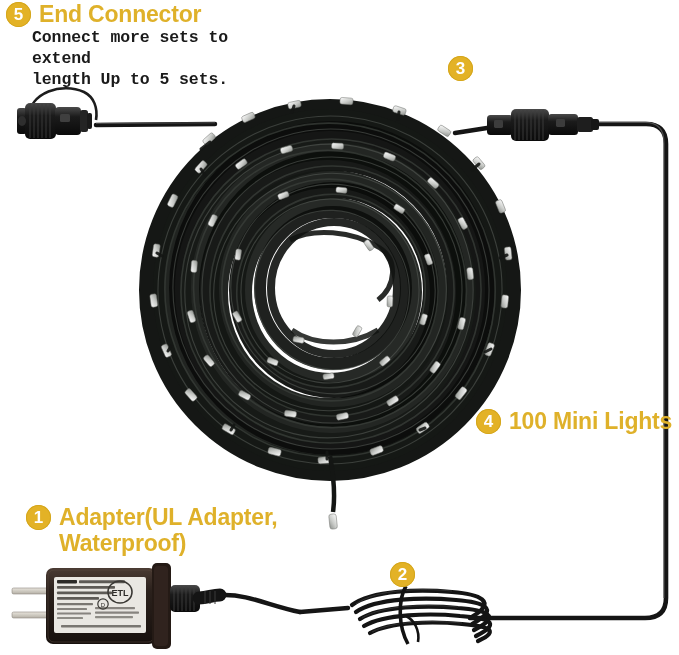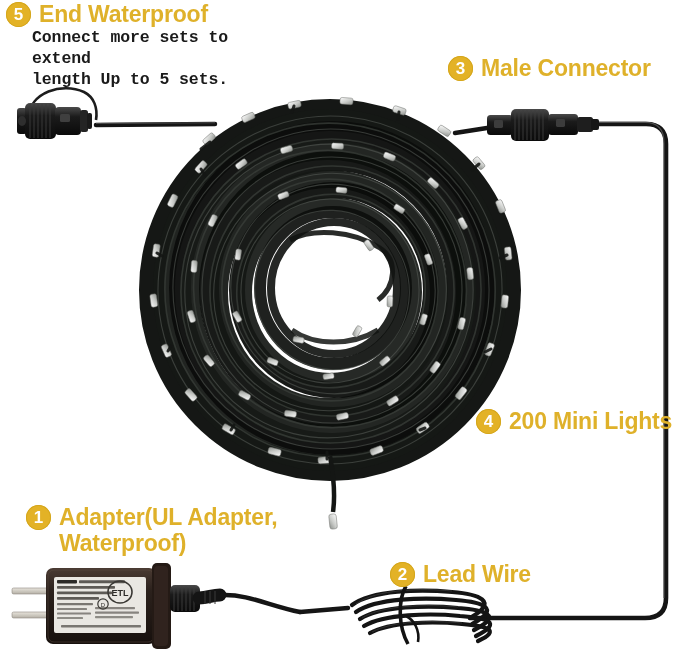--- a/index.html
+++ b/index.html
@@ -442,39 +442,37 @@
         </g>
 
         <path d="M406 586 C398 600, 398 626, 408 644" stroke="#121212" stroke-width="3.6" fill="none"></path>
         <path d="M406 616 C414 620, 420 630, 418 642" stroke="#121212" stroke-width="2.6" fill="none"></path>
       </g>
     </svg>
   </div>
 
   <div class="callout" style="left:6px; top:2px;">
     <div class="badge">5</div>
-    <div class="callout-title">End Waterproof</div>
+    <div class="callout-title">End Connector</div>
   </div>
   <div class="callout-sub" style="left:32px; top:27px; width:260px;font-family:Liberation Mono, monospace;">Connect more sets to extend
 length Up to 5 sets.</div>
 
   <div class="callout" style="left:448px; top:56px;">
     <div class="badge">3</div>
-    <div class="callout-title">Male Connector</div>
   </div>
 
   <div class="callout" style="left:476px; top:409px;">
     <div class="badge">4</div>
-    <div class="callout-title">200 Mini Lights</div>
+    <div class="callout-title">100 Mini Lights</div>
   </div>
 
   <div class="callout" style="left:26px; top:505px;">
     <div class="badge">1</div>
     <div class="callout-title">Adapter(UL Adapter,
 Waterproof)</div>
   </div>
 
   <div class="callout" style="left:390px; top:562px;">
     <div class="badge">2</div>
-    <div class="callout-title">Lead Wire</div>
   </div>
 
 </div>
 
 </body></html>

